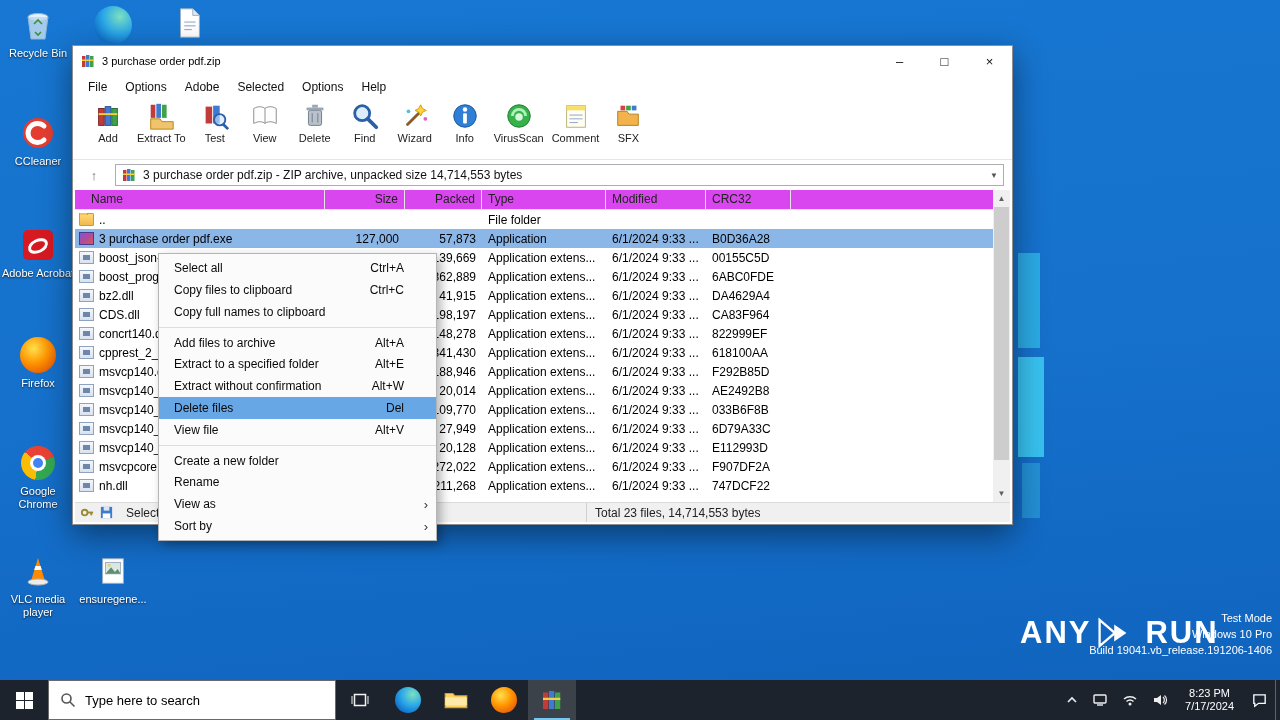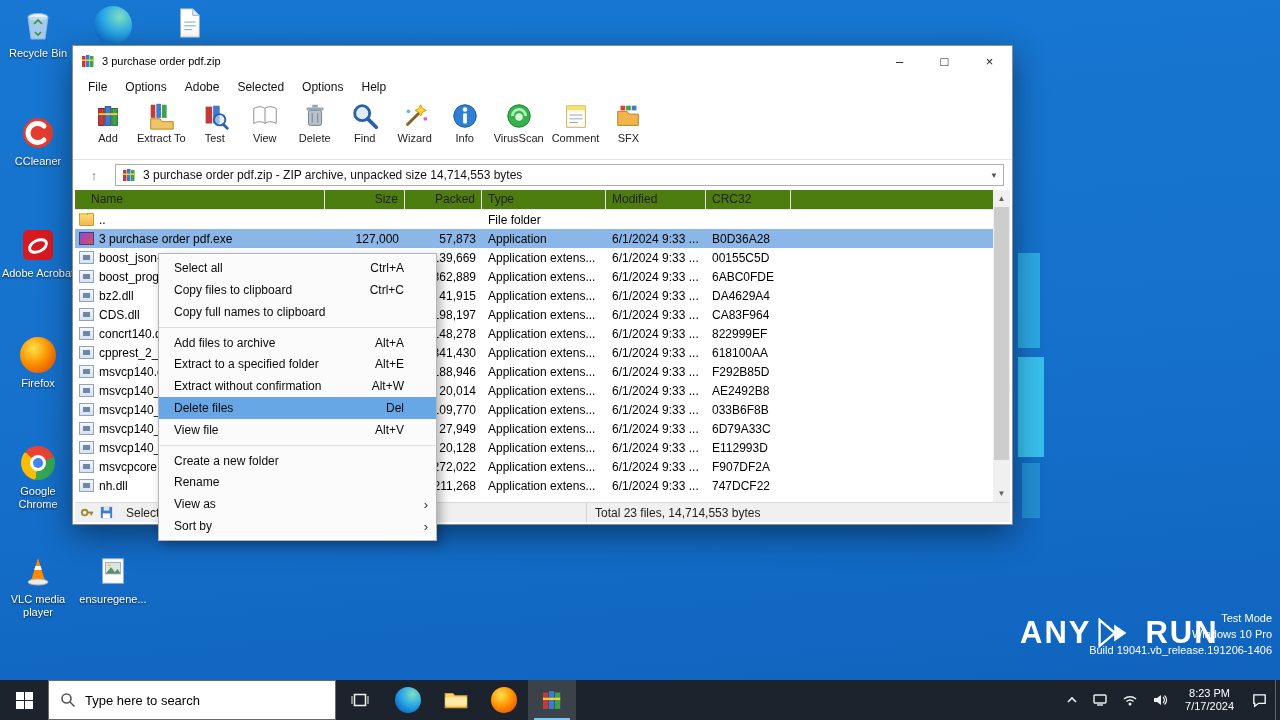--- a/index.html
+++ b/index.html
@@ -35,21 +35,21 @@
   .toolbar{height:62px;display:flex;align-items:flex-start;padding:2px 0 0 10px;background:#fff;border-bottom:1px solid #e6e6e6;}
   .tbtn{min-width:50px;padding:1px 4px;display:flex;flex-direction:column;align-items:center;gap:1px;}
   .tbtn svg{width:30px;height:30px;}
   .tbtn .tlbl{font-size:11px;color:#222;white-space:nowrap;}
   .addrbar{height:30px;display:flex;align-items:center;padding:4px 8px;gap:8px;background:#fff;}
   .up-btn{width:26px;height:20px;display:flex;align-items:center;justify-content:center;color:#666;font-size:13px;}
   .addr-combo{flex:1;height:22px;border:1px solid #abadb3;display:flex;align-items:center;padding:0 5px;gap:6px;font-size:12px;color:#111;background:#fff;}
   .addr-combo .caret{margin-left:auto;font-size:8px;color:#555;}
   .mini-books{width:16px;height:16px;flex:none;}
 
-  .list{position:absolute;left:2px;right:2px;top:144px;bottom:22px;background:#4d7c0f;}
+  .list{position:absolute;left:2px;right:2px;top:144px;bottom:22px;background:#d946ef;}
   .hdr{height:20px;display:grid;grid-template-columns:250px 80px 77px 124px 100px 85px;font-size:12px;color:#222;
        border-bottom:1px solid #e6e6e6;padding-right:17px;}
   .hcell{padding:2px 6px;border-right:1px solid #e6e6e6;white-space:nowrap;overflow:hidden;}
   .hcell.name{padding-left:16px;}
   .hcell.r{text-align:right;}
   .rows{position:absolute;top:20px;bottom:0;left:0;right:17px;overflow:hidden;background:#fff;}
   .frow{height:19px;display:grid;grid-template-columns:250px 80px 77px 124px 100px 85px;font-size:12px;color:#000;align-items:center;}
   .frow.selected{background:var(--selection,#8ab6e8);}
   .c{padding:0 6px;white-space:nowrap;overflow:hidden;}
   .c.size,.c.packed{text-align:right;}

